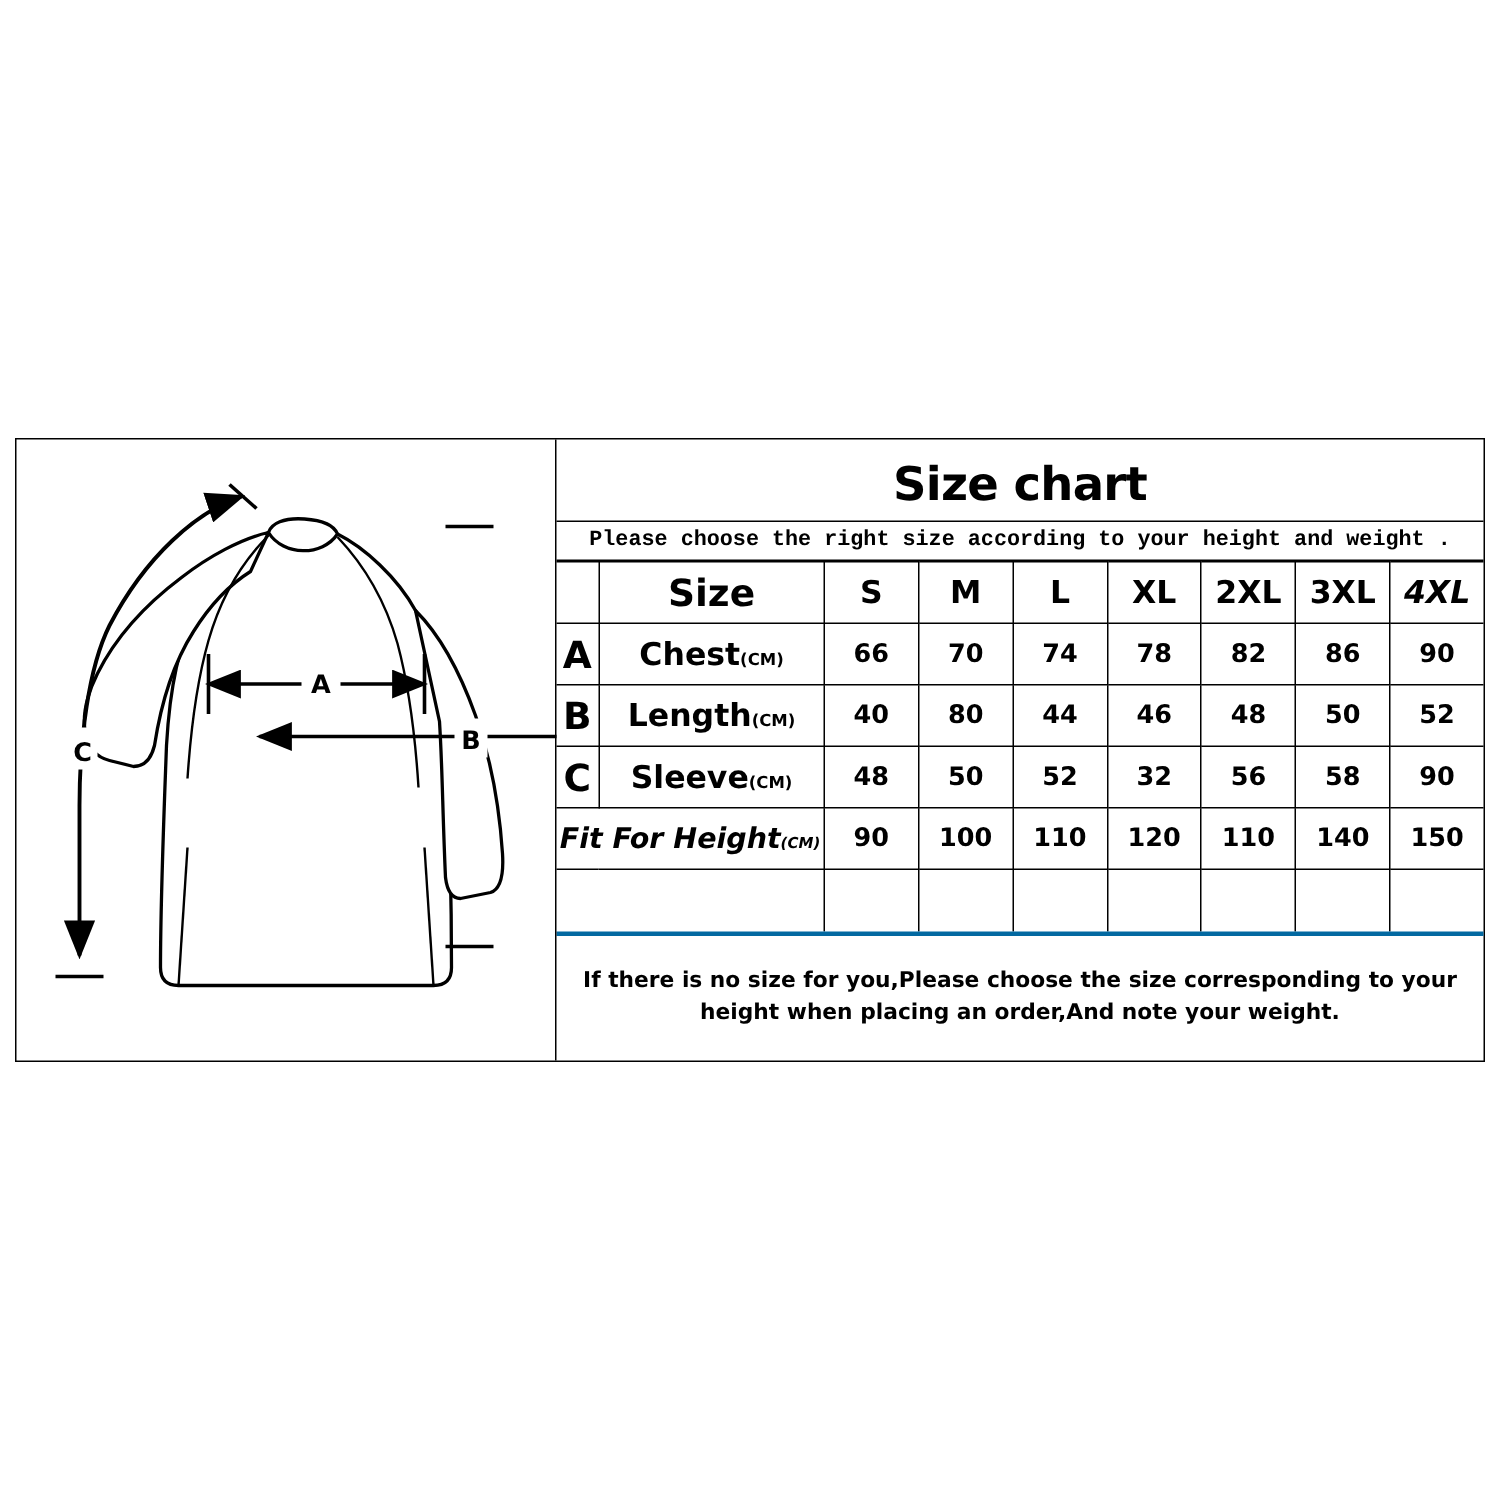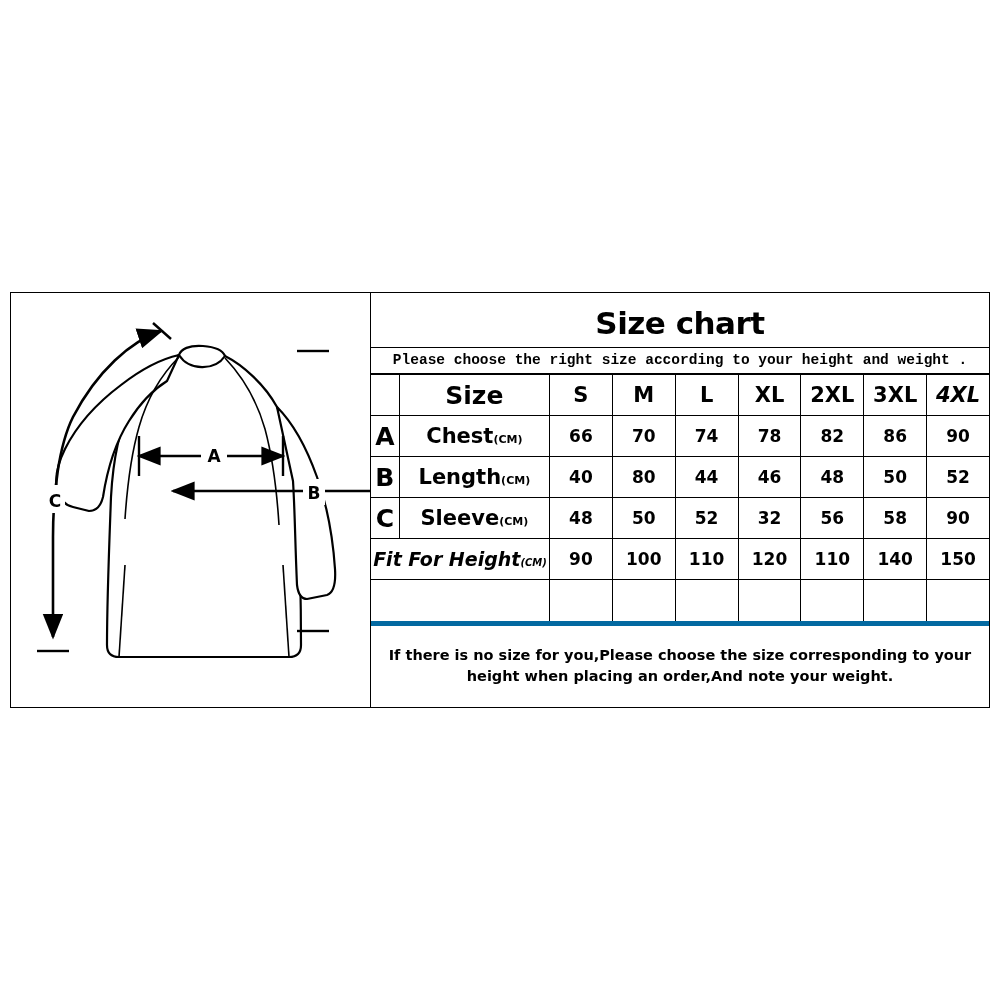--- a/index.html
+++ b/index.html
@@ -106,21 +106,21 @@
     font-size: 17px;
   }
   .fit-label {
     font-size: 19px;
     text-align: center;
   }
   .fit-label .unit { font-size: 10px; }
   .blank-row td { height: 36px; }
 
   .footnote {
-    border-top: 5px solid #0369a1;
+    border-top: 3px solid #0369a1;
     flex: 1;
     display: flex;
     align-items: center;
     justify-content: center;
     text-align: center;
     font-size: 14.5px;
     font-weight: bold;
     line-height: 1.5;
     padding: 4px 14px;
     box-sizing: border-box;

